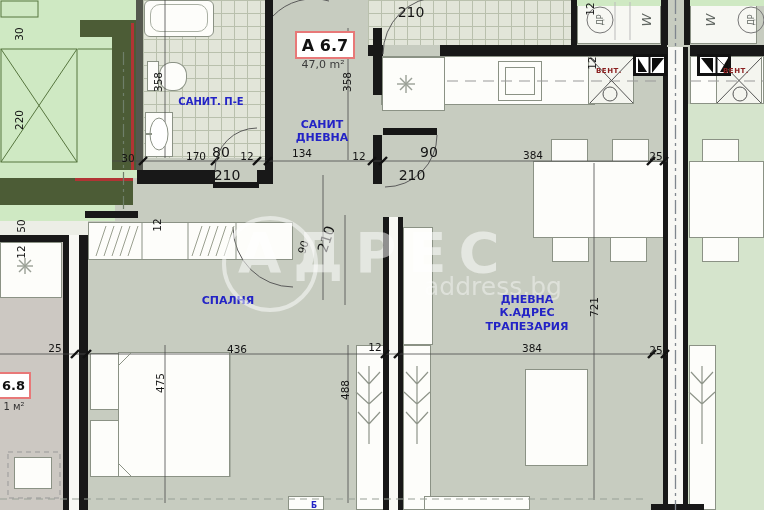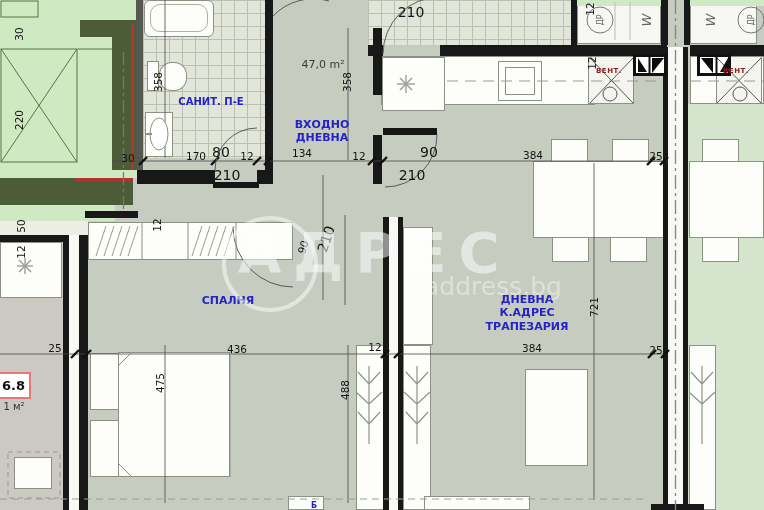--- a/index.html
+++ b/index.html
@@ -125,24 +125,27 @@
   <div class="fur" style="left:288px;top:496px;width:36px;height:14px;"></div>
   <div class="fur" style="left:424px;top:496px;width:106px;height:14px;"></div>
 
   <div class="fur" style="left:0;top:242px;width:62px;height:56px;"></div>
   <div class="fur" style="left:14px;top:457px;width:38px;height:32px;"></div>
   <div class="aptbox" style="left:-4px;top:372px;width:31px;height:23px;font-size:13px;">
     <span>6.8</span>
   </div>
   <span class="dim" style="left:14px;top:406px;font-size:10px;color:#333;">1 м²</span>
 
+  <div class="aptbox" style="left:295px;top:31px;width:56px;height:24px;font-size:16px;">
+    <span>A 6.7</span>
+  </div>
   <span class="dim" style="left:323px;top:64px;font-size:11px;color:#3a3a3a;">47,0 m²</span>
 
   <span class="room" style="left:211px;top:101px;font-size:10px;">САНИТ. П-Е</span>
-  <span class="room" style="left:322px;top:124px;">ВХОДНО</span>
+  <span class="room" style="left:322px;top:124px;">САНИТ</span>
   <span class="room" style="left:322px;top:137px;">ДНЕВНА</span>
   <span class="room" style="left:228px;top:300px;">СПАЛНЯ</span>
   <span class="room" style="left:527px;top:299px;">ДНЕВНА</span>
   <span class="room" style="left:527px;top:312px;">К.АДРЕС</span>
   <span class="room" style="left:527px;top:326px;">ТРАПЕЗАРИЯ</span>
   <span class="room" style="left:314px;top:505px;font-size:8px;">Б</span>
 
   <span class="dim r" style="left:19px;top:34px;">30</span>
   <span class="dim r" style="left:19px;top:120px;">220</span>
   <span class="dim r" style="left:21px;top:226px;">50</span>

